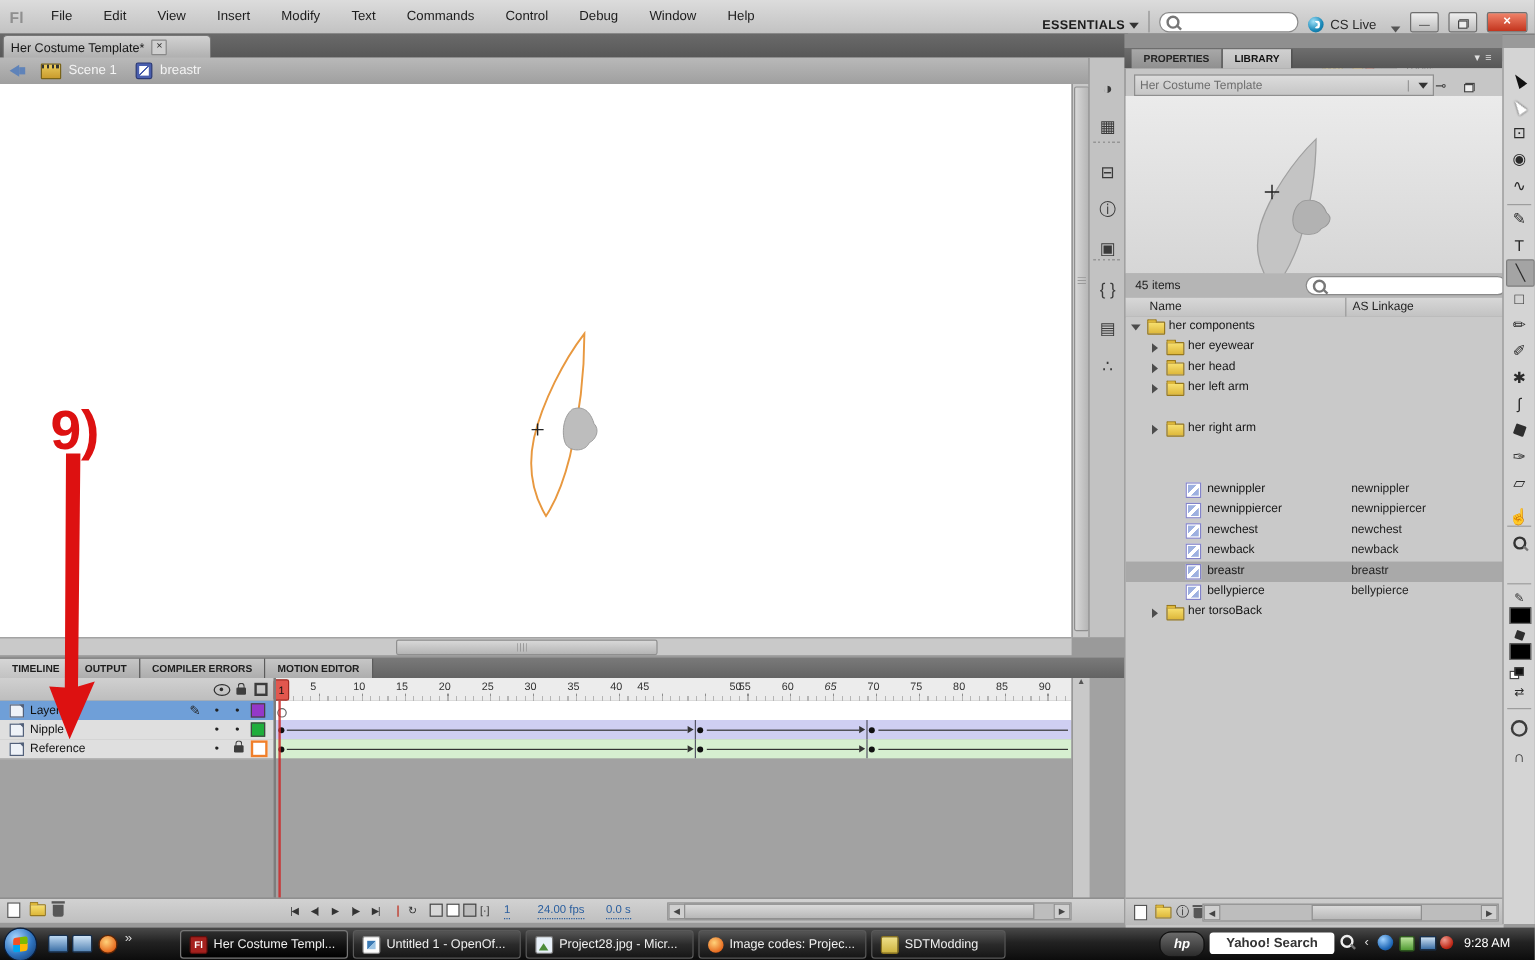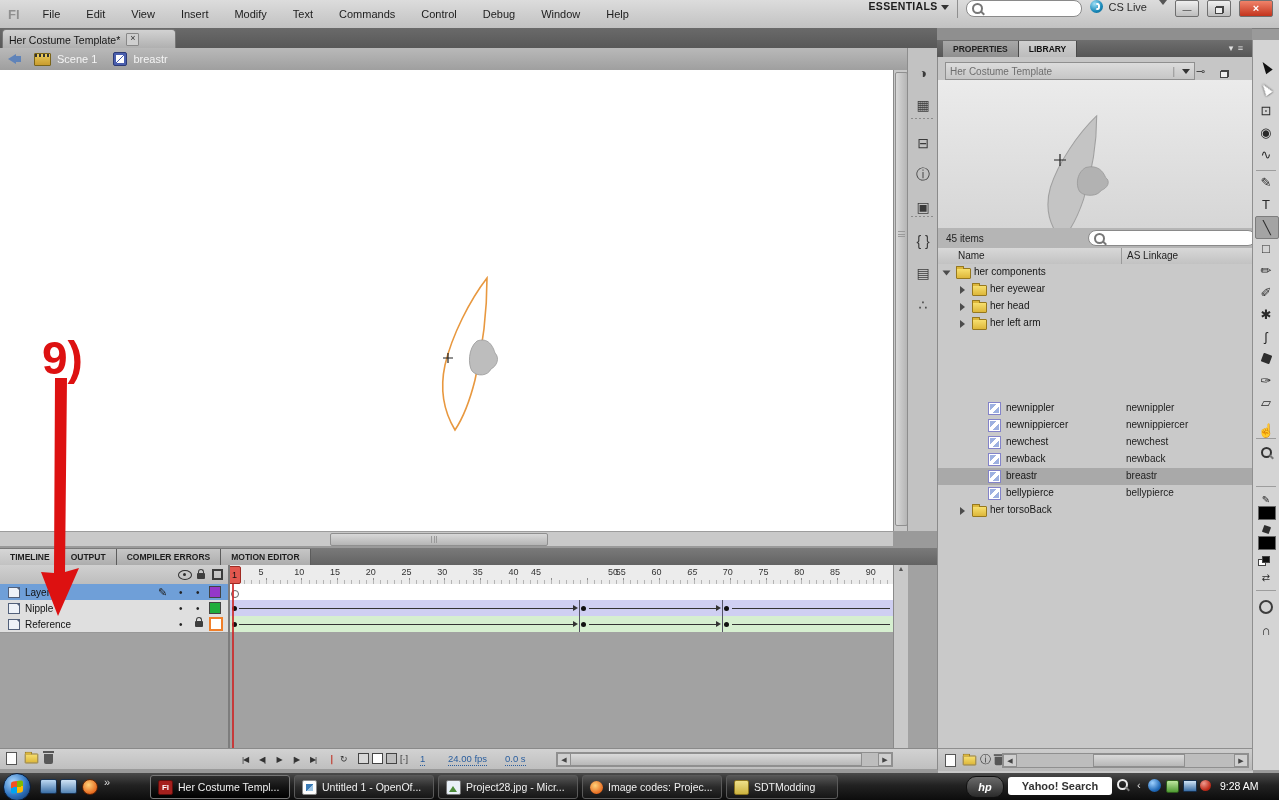--- a/index.html
+++ b/index.html
@@ -8,21 +8,21 @@
        -webkit-font-smoothing:antialiased}
   .a{position:absolute}
   .nosel{user-select:none}
 
   
   #menubar{left:0;top:0;width:1279px;height:28px;
     background:linear-gradient(#dcdcdc,#c2c2c2);border-bottom:1px solid #7c7c7c;
     display:flex;align-items:center;font-size:11px;color:#1c1c1c}
   #fl-logo{margin:0 10px 0 8px;font-weight:bold;color:#8f8f8f;font-size:13px}
   .menu-item{padding:0 13px;line-height:27px;display:inline-block;color:#1c1c1c}
-  #menubar-right{position:absolute;right:6px;top:0;height:27px;display:flex;align-items:flex-start;gap:8px}
+  #menubar-right{position:absolute;right:6px;top:0;height:27px;display:flex;align-items:flex-end;gap:8px}
   #workspace-switch{font-weight:bold;font-size:10.5px;letter-spacing:.3px}
   .tiny-tri{display:inline-block;width:0;height:0;border-left:4px solid transparent;border-right:4px solid transparent;border-top:5px solid #333;margin-left:4px;vertical-align:middle}
   .vdiv{width:1px;height:18px;background:#8f8f8f}
   #app-search{width:104px;height:15px;background:#fff;border:1px solid #8a8a8a;border-radius:8px;display:flex;align-items:center;padding:0 5px;gap:4px}
   .mag{width:7px;height:7px;border:2px solid #777;border-radius:50%;position:relative;display:inline-block}
   .mag::after{content:"";position:absolute;width:5px;height:2px;background:#777;right:-4px;bottom:-2px;transform:rotate(45deg)}
   #cslive{display:flex;align-items:center;gap:5px;font-size:11px;color:#2b2b2b}
   .cslive-orb{width:13px;height:13px;border-radius:50%;background:radial-gradient(circle at 35% 30%,#9fe0f7,#1887b7 60%,#0b5f86);position:relative}
   .cslive-orb::after{content:"";position:absolute;inset:3px 3px 3px 5px;border:2px solid #fff;border-left-color:transparent;border-radius:50%}
   .winbtn{width:22px;height:15px;border:1px solid #6f6f6f;border-radius:2px;
@@ -459,20 +459,25 @@
       <div class="trow" style="top: 34px;">
         <span class="tri" style="left: 22px; top: 5px;"></span>
         <span class="folder" style="position: absolute; left: 34px; top: 4px;"></span>
         <span class="t-label" style="left: 52px;">her head</span>
       </div>
       <div class="trow" style="top: 51px;">
         <span class="tri" style="left: 22px; top: 5px;"></span>
         <span class="folder" style="position: absolute; left: 34px; top: 4px;"></span>
         <span class="t-label" style="left: 52px;">her left arm</span>
       </div>
+      <div class="trow" style="top: 85px;">
+        <span class="tri" style="left: 22px; top: 5px;"></span>
+        <span class="folder" style="position: absolute; left: 34px; top: 4px;"></span>
+        <span class="t-label" style="left: 52px;">her right arm</span>
+      </div>
       <div class="trow" style="top: 136px;">
         <span class="mc-icon" style="left: 50px; top: 2px;"></span>
         <span class="t-label" style="left: 68px;">newnippler</span>
         <span class="t-link">newnippler</span>
       </div>
       <div class="trow" style="top: 153px;">
         <span class="mc-icon" style="left: 50px; top: 2px;"></span>
         <span class="t-label" style="left: 68px;">newnippiercer</span>
         <span class="t-link">newnippiercer</span>
       </div>

